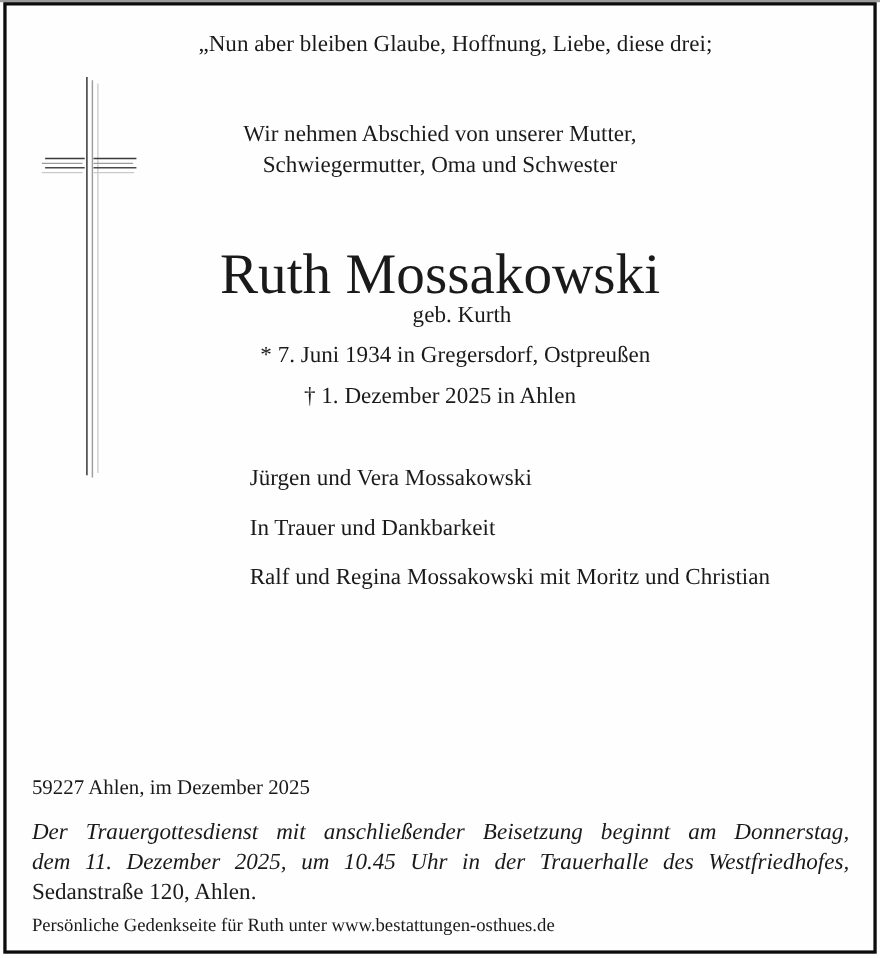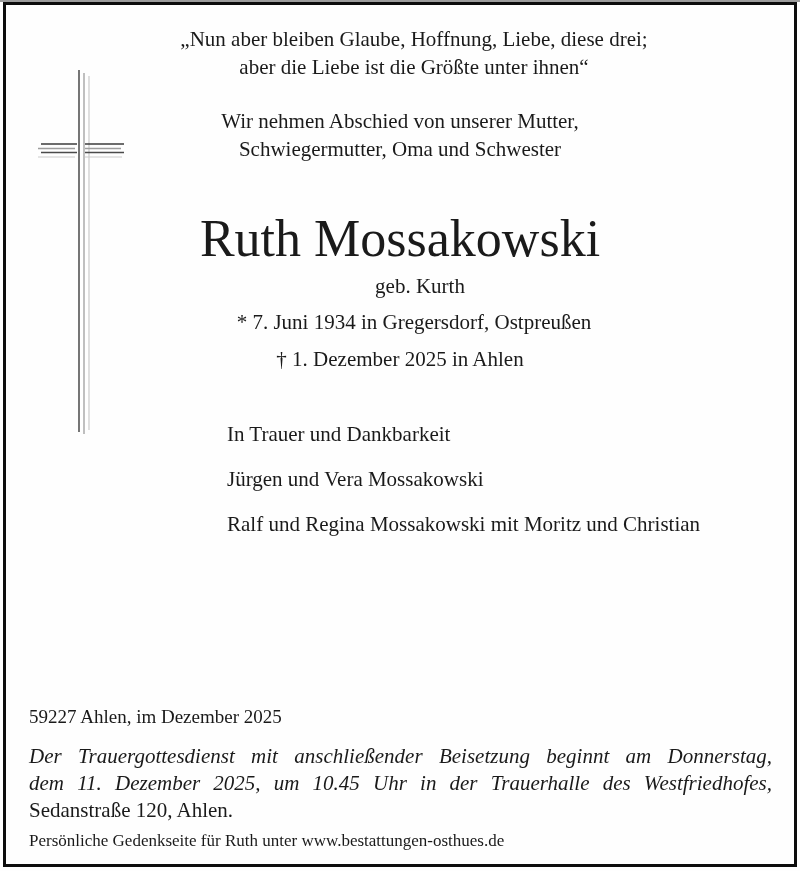--- a/index.html
+++ b/index.html
@@ -30,21 +30,21 @@
     left: 36px; top: 64px;
     width: 100px; height: 372px;
   }
   .centered {
     position: absolute;
     left: 0; right: 0;
     text-align: center;
   }
   .quote      { top: 25px;  font-size: 21px; line-height: 28px; padding-left: 28px; }
   .farewell   { top: 107px; font-size: 21px; line-height: 28px; }
-  .name       { top: 206px; font-size: 52px; line-height: 56px; font-weight: normal; margin: 5px; }
+  .name       { top: 206px; font-size: 52px; line-height: 56px; font-weight: normal; margin: 16px; }
   .maiden     { top: 272px; font-size: 21px; line-height: 28px; padding-left: 40px; }
   .birth      { top: 308px; font-size: 21px; line-height: 28px; margin-left: 28px; }
   .death      { top: 345px; font-size: 21px; line-height: 28px; }
   .family {
     position: absolute;
     left: 227px; top: 420px;
     font-size: 21px; line-height: 29px;
   }
   .family-item { margin-bottom: 16px; }
   .place-date {
@@ -85,41 +85,40 @@
     <line x1="2" y1="84.5" x2="39" y2="84.5" stroke="#9d9d9d" stroke-width="1.3"></line>
     <line x1="49" y1="84.5" x2="85" y2="84.5" stroke="#9d9d9d" stroke-width="1.3"></line>
     <line x1="5" y1="88.5" x2="41" y2="88.5" stroke="#4a4a4a" stroke-width="1.4"></line>
     <line x1="49" y1="88.5" x2="88" y2="88.5" stroke="#4a4a4a" stroke-width="1.4"></line>
     <line x1="2" y1="93" x2="39" y2="93" stroke="#c9c9c9" stroke-width="1.2"></line>
     <line x1="49" y1="93" x2="86" y2="93" stroke="#c9c9c9" stroke-width="1.2"></line>
   </svg>
 
   <div class="centered quote">
     <div>„Nun aber bleiben Glaube, Hoffnung, Liebe, diese drei;</div>
-    <div>aber die Liebe ist die Größte unter ihnen“</div>
   </div>
 
   <div class="centered farewell">
     <div>Wir nehmen Abschied von unserer Mutter,</div>
     <div>Schwiegermutter, Oma und Schwester</div>
   </div>
 
   <h1 class="centered name">Ruth Mossakowski</h1>
 
   <div class="centered maiden">geb. Kurth</div>
 
   <div class="centered birth">* 7. Juni 1934 in Gregersdorf, Ostpreußen</div>
 
   <div class="centered death">† 1. Dezember 2025 in Ahlen</div>
 
   <div class="family">
-    <div class="family-item">In Trauer und Dankbarkeit</div>
     <div class="family-item">
       <div>Jürgen und Vera Mossakowski</div>
     </div>
+    <div class="family-item">In Trauer und Dankbarkeit</div>
     <div class="family-item">
       <div>Ralf und Regina Mossakowski mit Moritz und Christian</div>
     </div>
   </div>
 
   <div class="place-date">59227 Ahlen, im Dezember 2025</div>
 
   <div class="service">
     <div class="just">Der Trauergottesdienst mit anschließender Beisetzung beginnt am Donnerstag,</div>
     <div class="just">dem 11. Dezember 2025, um 10.45 Uhr in der Trauerhalle des Westfriedhofes,</div>

